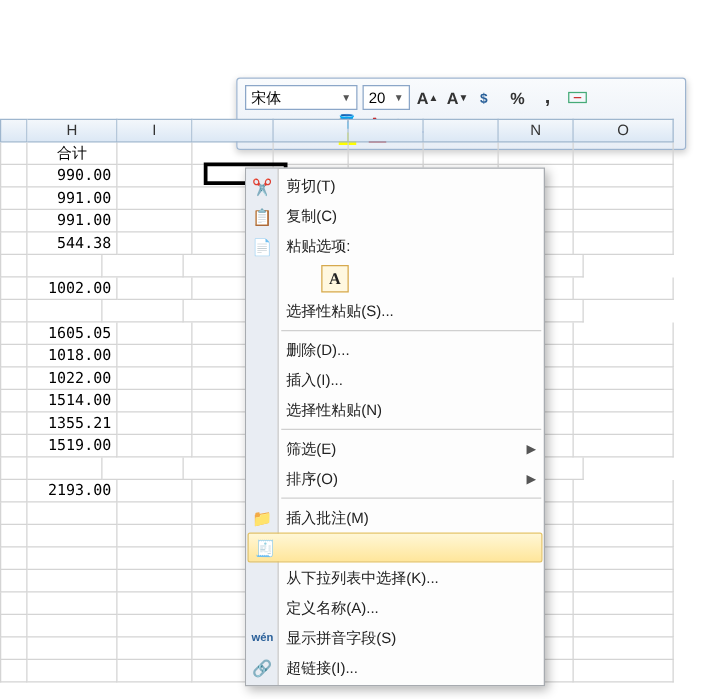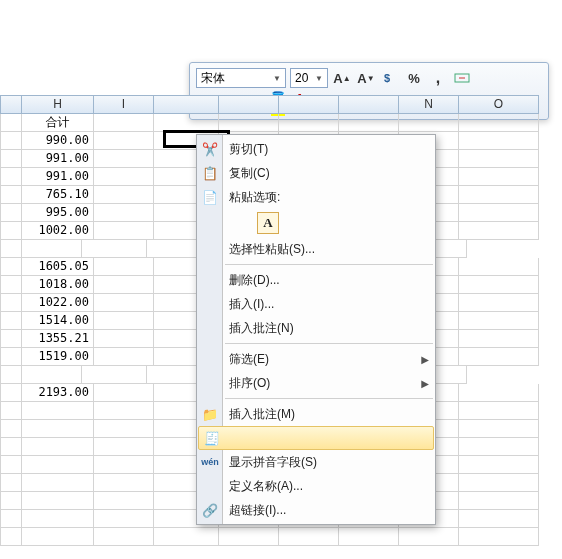--- a/index.html
+++ b/index.html
@@ -217,32 +217,31 @@
         <div class="cell" style="width:60px"></div>
         <div class="cell" style="width:65px"></div>
         <div class="cell" style="width:60px"></div>
         <div class="cell" style="width:60px"></div>
         <div class="cell" style="width:60px"></div>
         <div class="cell" style="width:60px"></div>
         <div class="cell" style="width:80px"></div>
       </div>
     <div class="row">
         <div class="cell" style="width:22px;border-left:1px solid #d4d4d4"></div>
-        <div class="cell num" style="width:72px">765.10</div>
-        <div class="cell" style="width:60px"></div>
-        <div class="cell" style="width:65px"></div>
-        <div class="cell" style="width:60px"></div>
-        <div class="cell" style="width:60px"></div>
-        <div class="cell" style="width:60px"></div>
-        <div class="cell" style="width:60px"></div>
-        <div class="cell" style="width:80px"></div>
-      </div>
-    <div class="row">
-        <div class="cell" style="width:22px;border-left:1px solid #d4d4d4"></div>
-        <div class="cell num" style="width:72px">995.00</div>
+        <div class="cell num" style="width:72px">544.38</div>
+        <div class="cell" style="width:60px"></div>
+        <div class="cell" style="width:65px"></div>
+        <div class="cell" style="width:60px"></div>
+        <div class="cell" style="width:60px"></div>
+        <div class="cell" style="width:60px"></div>
+        <div class="cell" style="width:60px"></div>
+        <div class="cell" style="width:80px"></div>
+      </div>
+    <div class="row">
+        <div class="cell" style="width:22px;border-left:1px solid #d4d4d4"></div>
         <div class="cell" style="width:60px"></div>
         <div class="cell" style="width:65px"></div>
         <div class="cell" style="width:60px"></div>
         <div class="cell" style="width:60px"></div>
         <div class="cell" style="width:60px"></div>
         <div class="cell" style="width:60px"></div>
         <div class="cell" style="width:80px"></div>
       </div>
     <div class="row">
         <div class="cell" style="width:22px;border-left:1px solid #d4d4d4"></div>
@@ -468,43 +467,46 @@
     <span>选择性粘贴(S)...</span>
   </div>
   <div class="msep"></div>
   <div class="mi">
     <span>删除(D)...</span>
   </div>
   <div class="mi">
     <span>插入(I)...</span>
   </div>
   <div class="mi">
-    <span>插入批注(N)</span>
+    <span>选择性粘贴(N)</span>
   </div>
   <div class="msep"></div>
   <div class="mi">
     <span>筛选(E)</span>
     <span class="arrow">▶</span>
   </div>
   <div class="mi">
     <span>排序(O)</span>
     <span class="arrow">▶</span>
   </div>
   <div class="msep"></div>
   <div class="mi">
     <span class="ico">📁</span>
     <span>插入批注(M)</span>
   </div>
   <div class="mi hover">
     <span class="ico">🧾</span>
   </div>
   <div class="mi">
+    <span>从下拉列表中选择(K)...</span>
+  </div>
+  <div class="mi">
+    <span>定义名称(A)...</span>
+  </div>
+  <div class="mi">
     <span class="ico" style="font-size:9px;color:#2a6099;font-weight:bold">wén</span>
     <span>显示拼音字段(S)</span>
   </div>
   <div class="mi">
-    <span>定义名称(A)...</span>
-  </div>
-  <div class="mi">
     <span class="ico">🔗</span>
     <span>超链接(I)...</span>
   </div>
 </div>
 
 </body></html>

